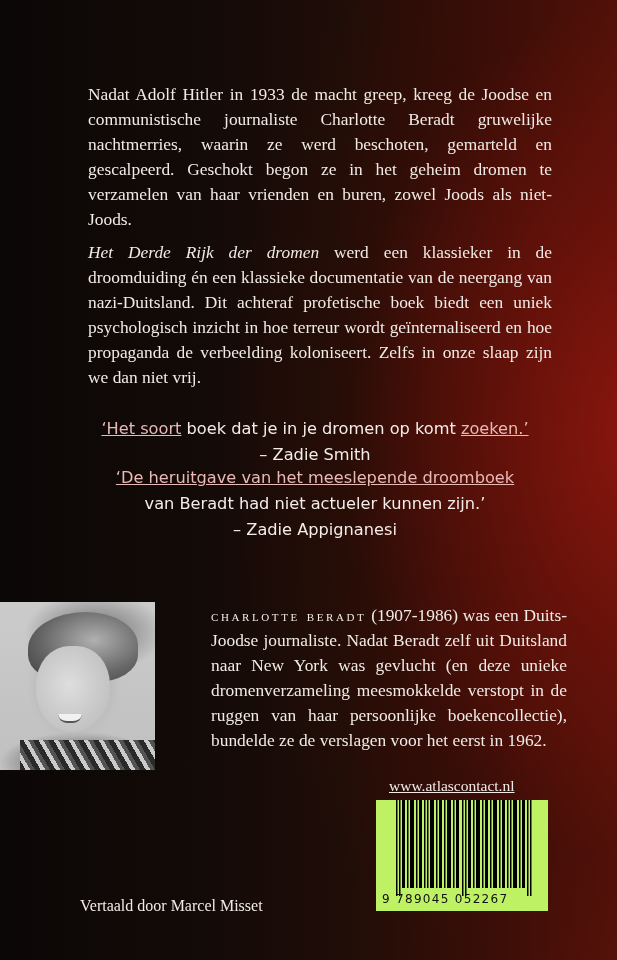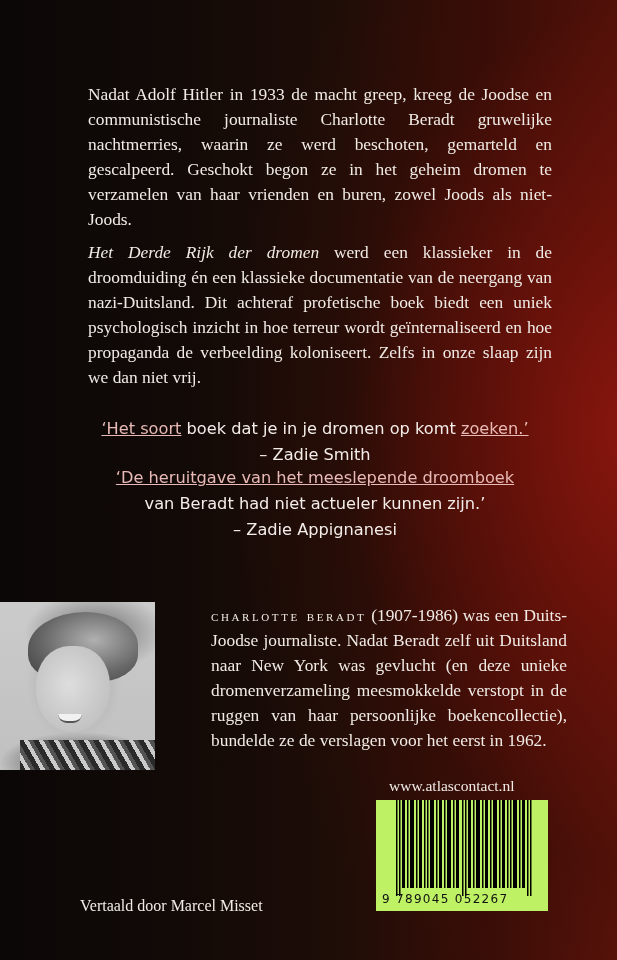--- a/index.html
+++ b/index.html
@@ -62,21 +62,21 @@
       text-align: justify;
       margin-left: 36px;
     }
     .bio .smallcaps {
       font-variant: small-caps; letter-spacing: 2.6px; font-size: 16px;
       text-transform: lowercase;
     }
     .url {
       left: 389px; top: 777px;
       font-family: "Liberation Serif", serif;
-      font-size: 15.5px; color: #f1ebe6;
+      font-size: 15.5px; color: #f1ebe6; text-decoration: underline;
     }
     .barcode {
       left: 376px; top: 800px; width: 172px; height: 111px;
       background: #bef264;
     }
     .bars {
       position: absolute; left: 20px; top: 0; width: 142px; height: 96px;
     }
     .isbn {
       position: absolute; left: 6px; top: 92px;

